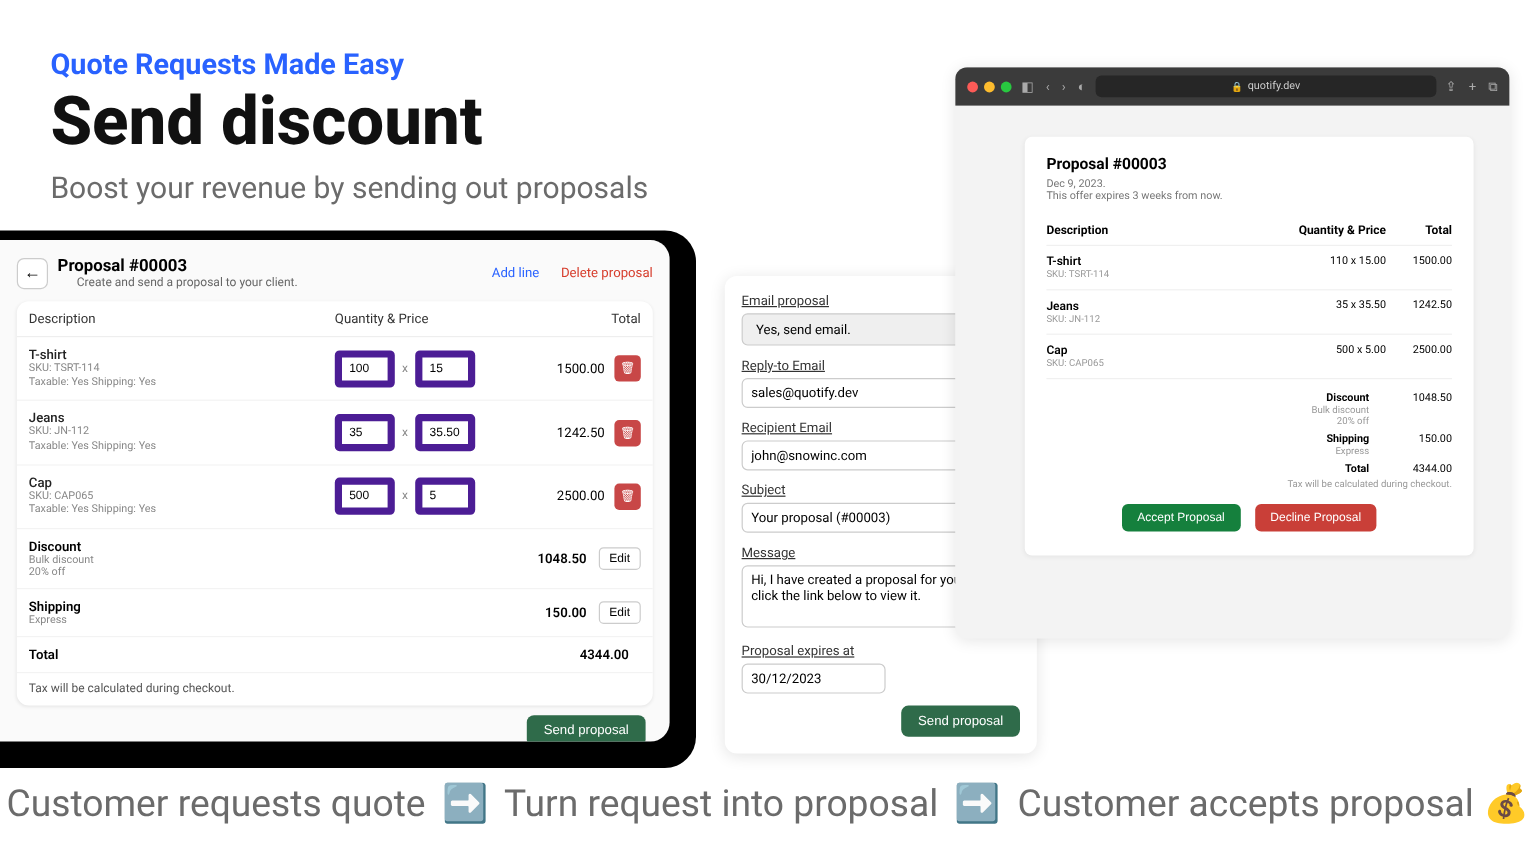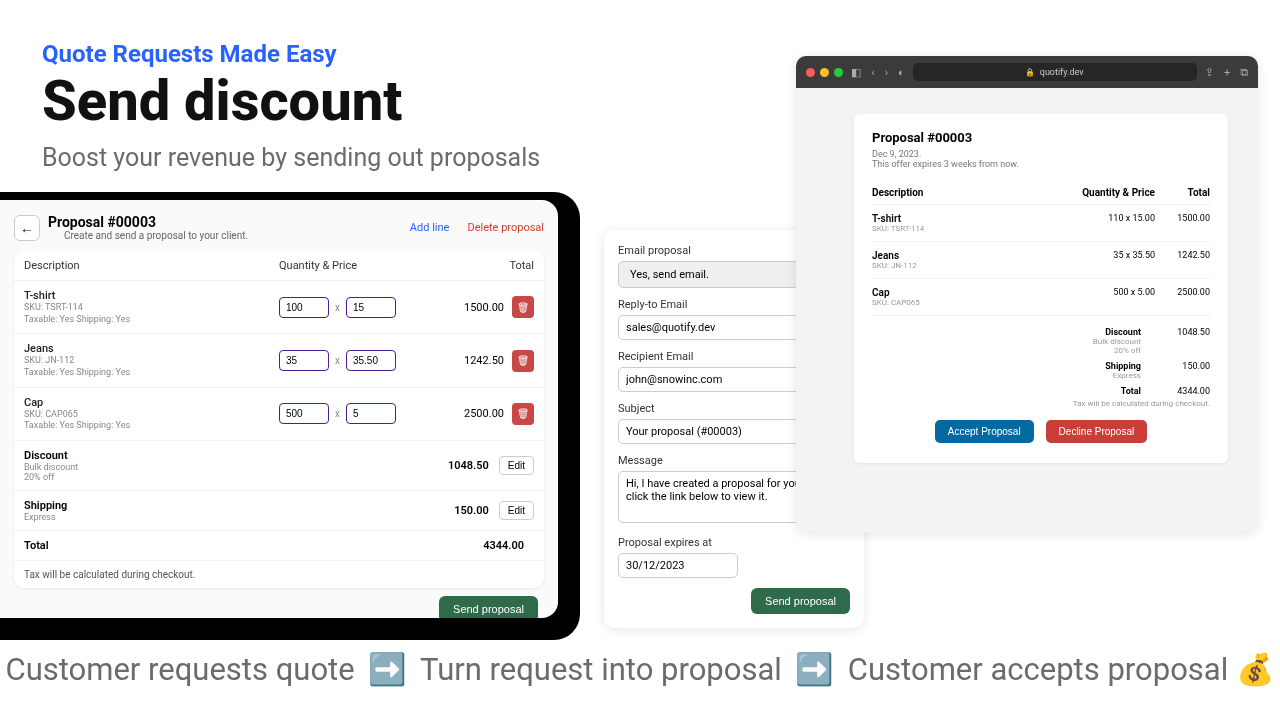--- a/index.html
+++ b/index.html
@@ -23,38 +23,38 @@
 .editor-card { background:#fff; border-radius:10px; margin-top:10px; box-shadow: 0 1px 3px rgba(0,0,0,0.08); overflow:hidden; }
 .ehead { display:flex; padding:8px 10px; font-size:11px; color:#333; border-bottom:1px solid #eee; }
 .col-desc { flex: 0 0 255px; }
 .col-qp { flex: 0 0 170px; }
 .col-total { flex: 1; text-align:right; }
 .erow { display:flex; align-items:center; padding:8px 10px; font-size:10px; border-bottom:1px solid #f3f3f3; }
 .erow .desc { flex:0 0 255px; }
 .erow .desc .name { font-size:11px; font-weight:500; color:#222; }
 .erow .desc .meta { color:#888; font-size:9px; line-height:1.3; }
 .erow .qp { flex:0 0 170px; display:flex; align-items:center; gap:6px; }
-.erow .qp input { width:50px; padding:4px 6px; border:1px solid #4c1d95; border-radius:4px; font-size:10px; }
+.erow .qp input { width:50px; padding:4px 6px; border:6px solid #4c1d95; border-radius:4px; font-size:10px; }
 .erow .qp .x { color:#888; }
 .erow .tot { flex:1; text-align:right; font-size:11px; padding-right:8px; }
 .del-line { width:22px; height:22px; background:#c84747; border-radius:4px; color:#fff; display:flex; align-items:center;justify-content:center; cursor:pointer; font-size:10px; }
 .erow2 { display:flex; align-items:center; padding:8px 10px; font-size:10px; border-bottom:1px solid #f3f3f3; }
 .erow2 .d { flex:1; }
 .erow2 .d .n { font-size:11px; font-weight:600; }
 .erow2 .d .m { font-size:9px; color:#888; }
 .erow2 .v { font-size:11px; font-weight:600; margin-right:10px; }
 .editbtn { border:1px solid #ccc; background:#fff; border-radius:4px; padding:3px 8px; font-size:10px; cursor:pointer; }
 .taxnote { padding:8px 10px; font-size:10px; color:#555; }
 .sendbtn-row { display:flex; padding: 8px 6px 2px; }
 .sendbtn { margin-left:auto; background:#2f6b4a; color:#fff; border:none; padding:7px 14px; border-radius:6px; font-size:11px; cursor:pointer; }
 
 
 .panel-email { position:absolute; top:230px; left:604px; width:260px; height:398px; background:#fff; border-radius:10px; box-shadow: 0 2px 12px rgba(0,0,0,0.1); padding:14px 14px; font-size:11px; }
 .fgroup { margin-bottom:10px; }
-.fgroup label { display:block; font-size:11px; margin-bottom:4px; color:#333; }
+.fgroup label { display:block; font-size:11px; margin-bottom:4px; color:#333;text-decoration:underline; }
 .fgroup input, .fgroup select, .fgroup textarea { width:100%; padding:5px 7px; border:1px solid #ccc; border-radius:5px; font-size:11px; font-family:inherit; }
 .fgroup textarea { resize:vertical; height:52px; }
 .frow { display:flex; gap:8px; }
 .frow > div { flex:1; }
 .date-in { width:120px !important; }
 .email-send { display:flex; }
 .email-send button { margin-left:auto; background:#2f6b4a; color:#fff; border:none; padding:7px 14px; border-radius:6px; font-size:11px; cursor:pointer; }
 
 
 .browser { position:absolute; top:56px; left:796px; width:462px; height:476px; background:#f3f3f3; border-radius:10px; box-shadow: 0 2px 12px rgba(0,0,0,0.1); overflow:hidden; }
@@ -81,21 +81,21 @@
 .pv-row .c2 { width:95px; text-align:right; font-size:9px; }
 .pv-row .c3 { width:55px; text-align:right; font-size:9px; }
 .pv-sum { border-top:1px solid #f0f0f0; padding:8px 0 0; }
 .pv-sum .srow { display:flex; justify-content:flex-end; gap:14px; padding:3px 0; }
 .pv-sum .slabel { text-align:right; font-size:9px; }
 .pv-sum .slabel .b { font-weight:700; }
 .pv-sum .slabel .m { color:#999; font-size:8px; }
 .pv-sum .sval { width:55px; text-align:right; font-size:9px; }
 .pv-tax { text-align:right; color:#999; font-size:8px; }
 .pv-actions { display:flex; justify-content:center; gap:12px; margin:12px 0 4px; }
-.pv-accept { background:#0369a1; color:#fff; border:none; padding:6px 13px; border-radius:5px; font-size:10px; cursor:pointer;text-align:right; }
+.pv-accept { background:#15803d; color:#fff; border:none; padding:6px 13px; border-radius:5px; font-size:10px; cursor:pointer;text-align:right; }
 .pv-decline { background:#c93f38; color:#fff; border:none; padding:6px 13px; border-radius:5px; font-size:10px; cursor:pointer; }
 
 
 .footer-flow { position:absolute; bottom:32px; left:0; width:100%; text-align:center; font-size:31px; color:#6b6b6b; }
 .footer-flow .arrow { margin: 0 6px; }
 </style>
 </head>
 <body>
 
 <div class="hero">

